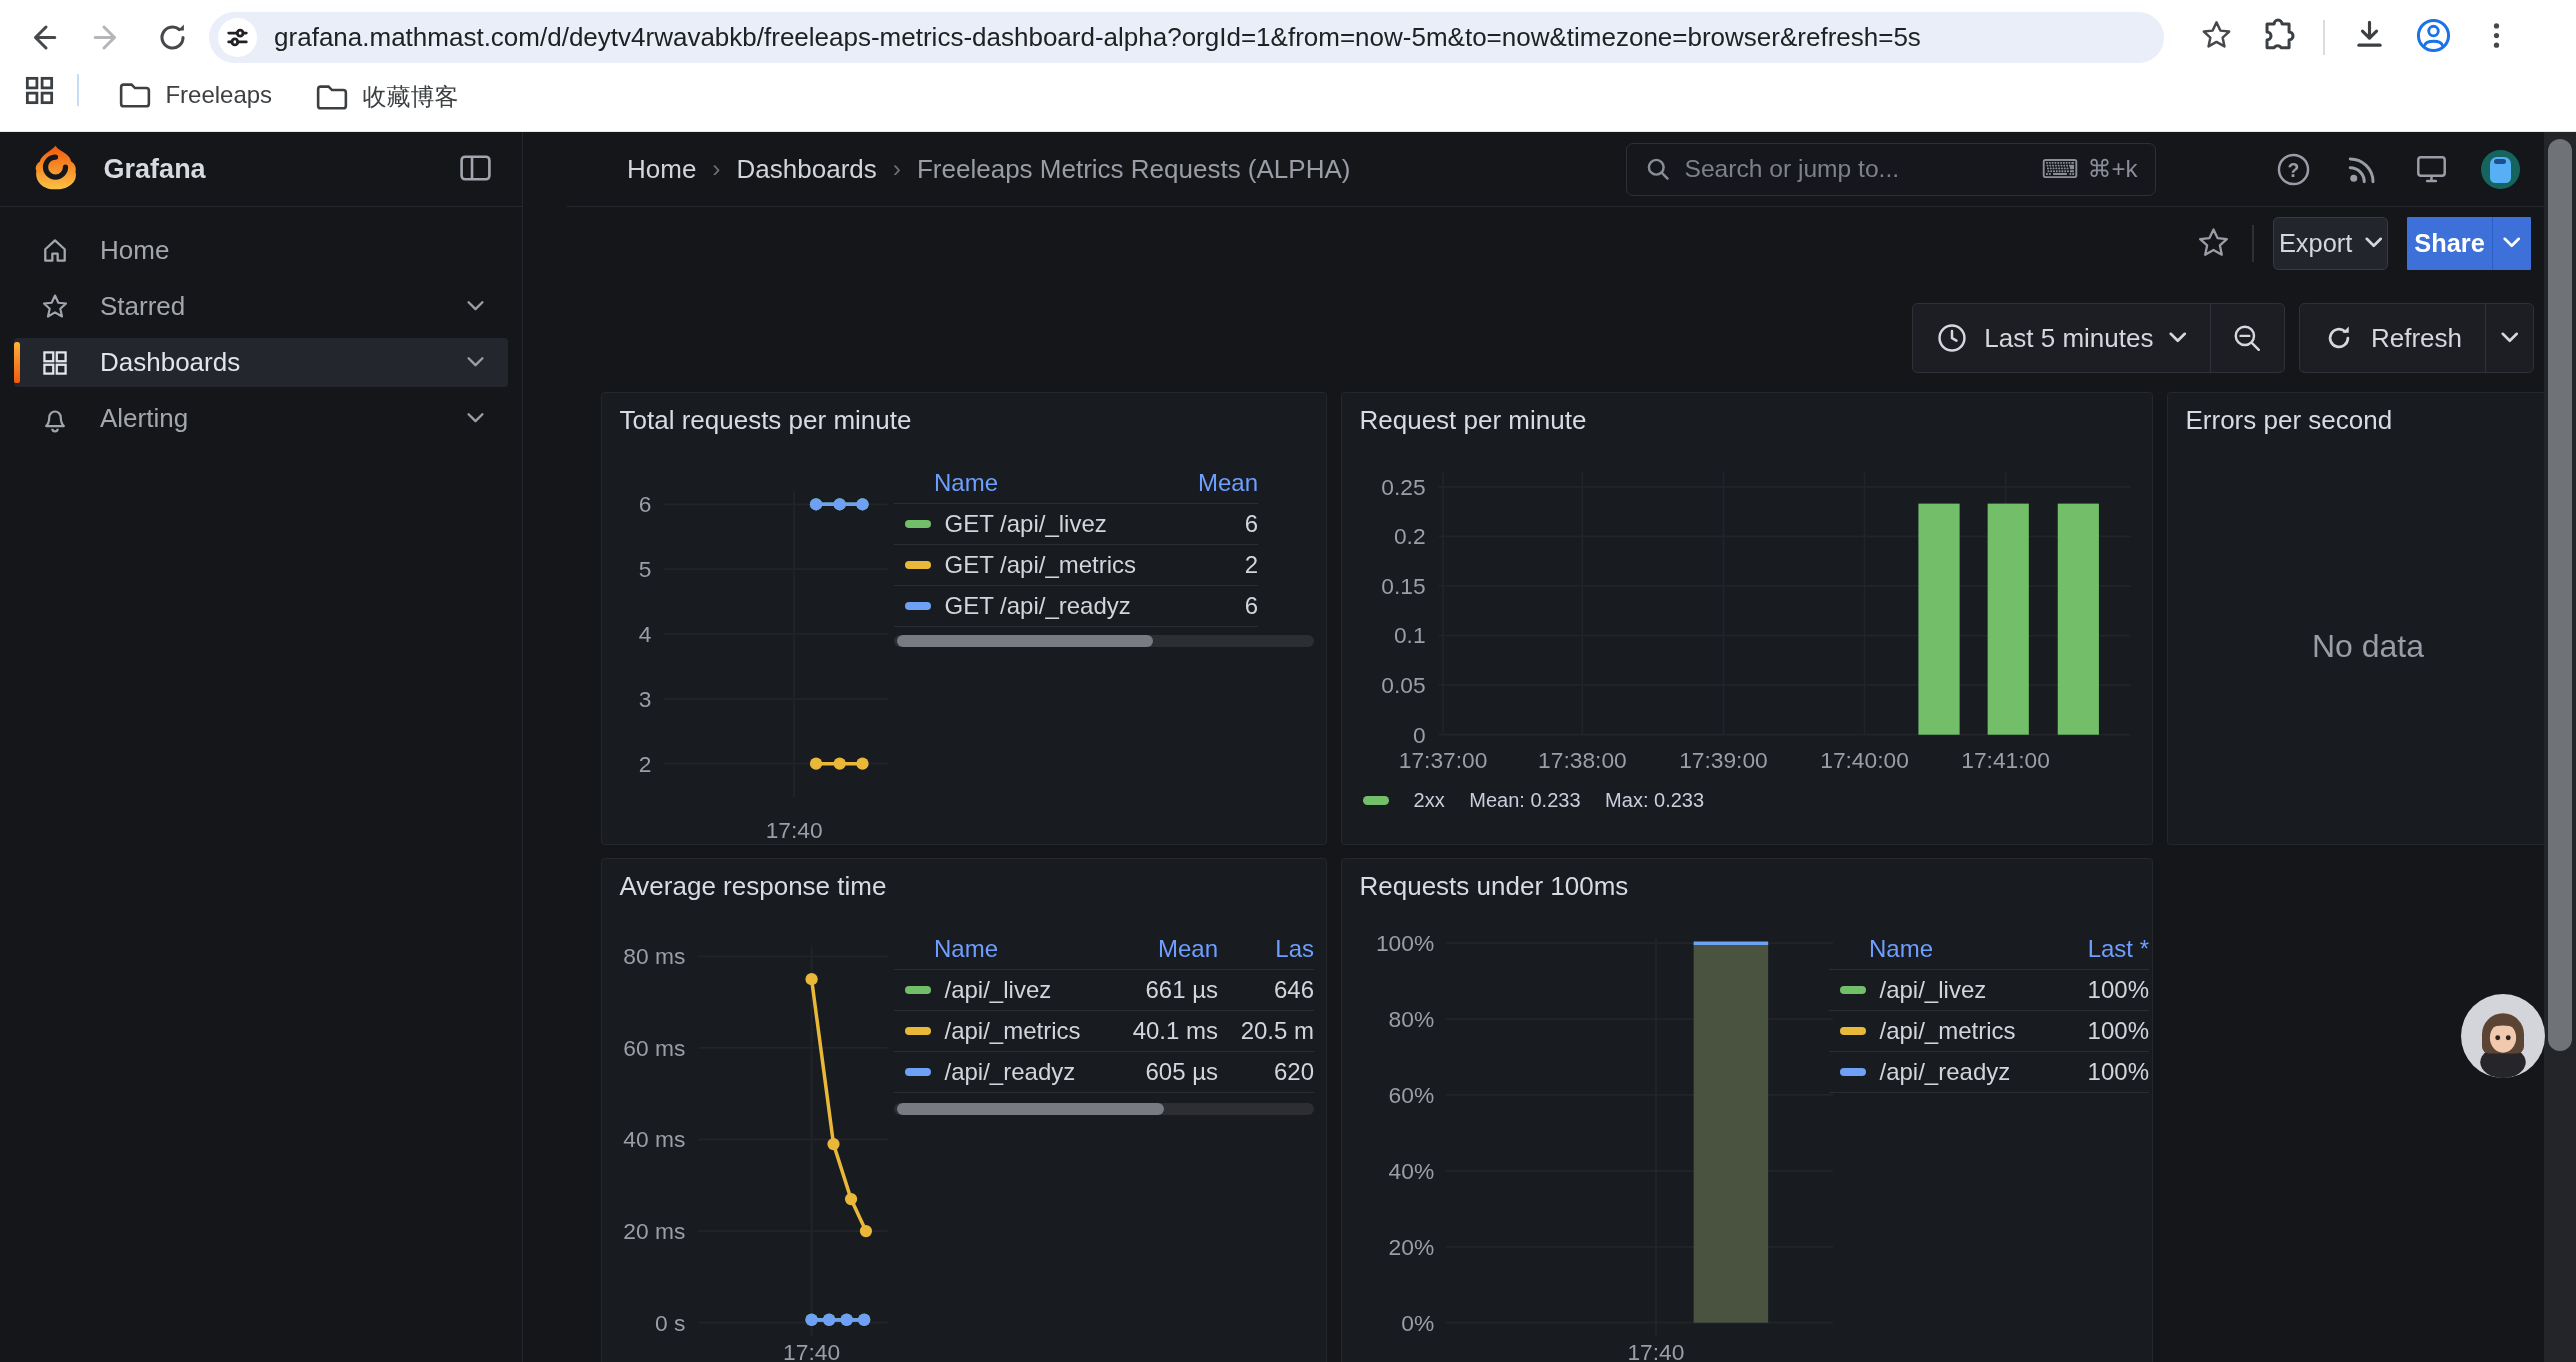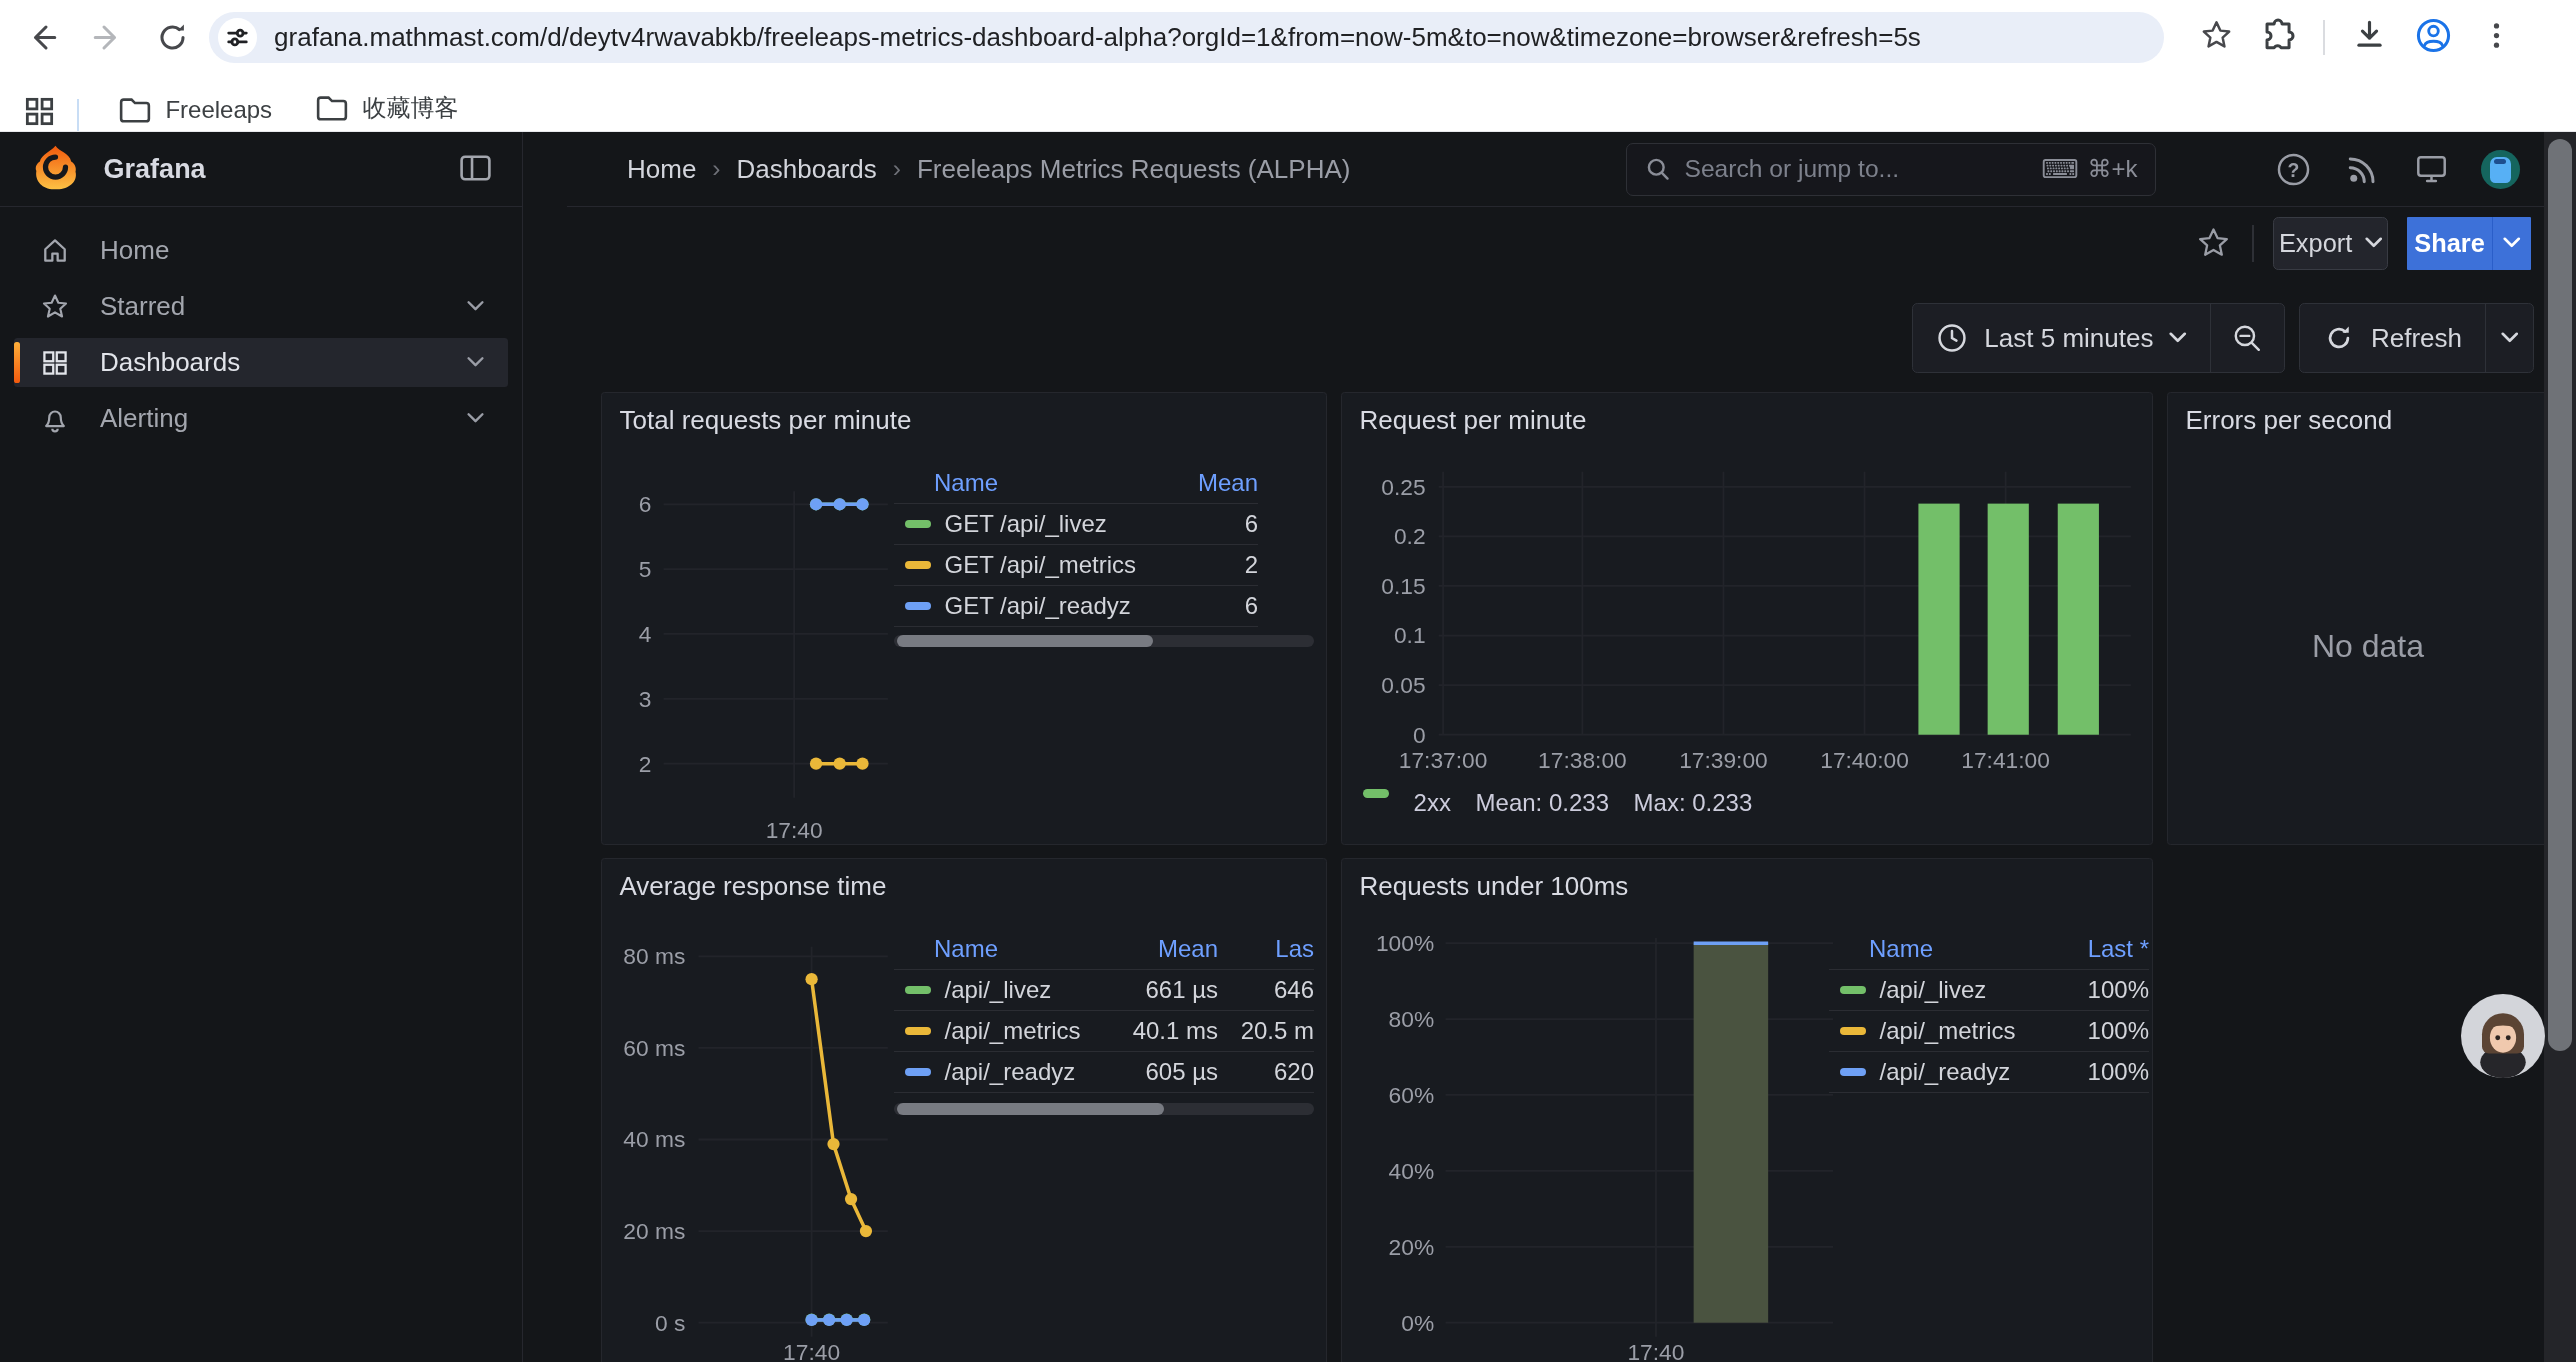--- a/index.html
+++ b/index.html
@@ -12,21 +12,21 @@
   .nav-ic { width:49px; height:49px; display:flex; align-items:center; justify-content:center; border-radius:50%; flex:0 0 auto; }
   .nav-ic svg { display:block; }
   .urlbar { flex:0 0 1955px; height:51px; margin:0 23px 0 12.3px; background:#e9eef8; border-radius:25.4px;
             display:flex; align-items:center; padding:0 24.6px 0 8.8px; overflow:hidden; }
   .tune-circle { width:39px; height:39px; border-radius:50%; background:#ffffff; display:flex; align-items:center; justify-content:center; flex:0 0 auto; }
   .url-text { margin-left:17.5px; font-size:26px; color:#202124; white-space:nowrap; }
   .chrome-right { display:flex; align-items:center; gap:26px; margin-left:12.3px; }
   .vsep-lite { width:1.8px; height:35px; background:#dadce0; }
 
   
-  .bookmarks { height:58px; background:#ffffff; border-bottom:0.9px solid #e7e8ec; display:flex; align-items:flex-end; padding-left:23px; }
+  .bookmarks { height:58px; background:#ffffff; border-bottom:0.9px solid #e7e8ec; display:flex; align-items:flex-start; padding-left:23px; }
   .bm-sep { width:1.8px; height:32px; background:#c8ddf5; margin:0 24.6px 0 21px; }
   .bm-item { display:flex; align-items:center; gap:14px; padding:7px 16px; border-radius:7px; }
   .bm-item + .bm-item { margin-left:12.3px; }
   .bm-label { font-size:24px; color:#3c4043; }
 
   
   .app { display:flex; height:1231px; background:#141619; position:relative;gap:44px; }
 
   .sidebar { width:523px; flex:0 0 523px; border-right:0.9px solid #26272e; }
   .side-head { height:75px; border-bottom:0.9px solid #26272e; display:flex; align-items:center; padding:0 30px 0 32px; }
@@ -94,21 +94,21 @@
   .lg-head { color:#6e9fff; font-weight:500; }
   .lg-head .lg-name { padding-left:40px; color:#6e9fff; }
   .lg-name { flex:1; display:flex; align-items:center; gap:14px; color:#d3d5db; padding-left:10.5px; white-space:nowrap; overflow:hidden; }
   .lg-val { text-align:right; color:#d3d5db; white-space:nowrap; overflow:hidden; flex:0 0 auto; }
   .lg-head .lg-val { color:#6e9fff; }
   .dash { width:26px; height:8.8px; border-radius:4.4px; display:inline-block; flex:0 0 auto; }
 
   .hscroll { position:absolute; height:12.3px; background:#2c2e34; border-radius:6.1px; }
   .hthumb { position:absolute; top:0; height:12.3px; background:#787b82; border-radius:6.1px; }
 
-  .blegend { position:absolute; display:flex; gap:24.6px; font-size:24px; color:#ccccdc; }
+  .blegend { position:absolute; display:flex; align-items:center; gap:24.6px; font-size:20px; color:#ccccdc; }
 
   
   .vscroll { position:absolute; right:0; top:132px; width:32px; height:1231px; background:#242529; z-index:4; }
   .vthumb { position:absolute; left:3.5px; width:24.6px; top:7px; height:912px; background:#6f7277; border-radius:12.3px; }
   .float-avatar { position:absolute; left:2461px; top:994px; width:84px; height:84px; border-radius:50%; z-index:6; }
 </style>
 </head>
 <body>
 
 <div class="page">

